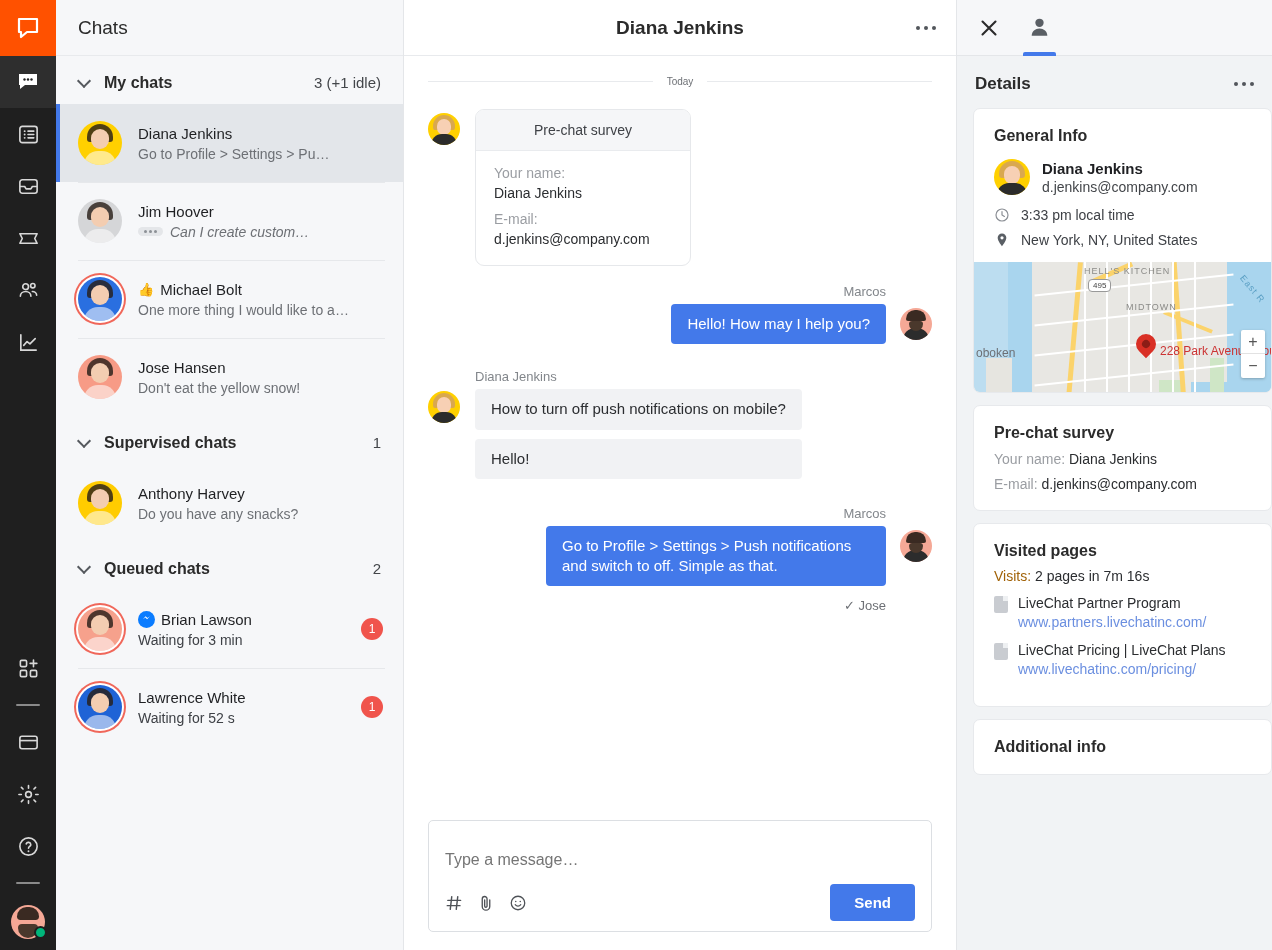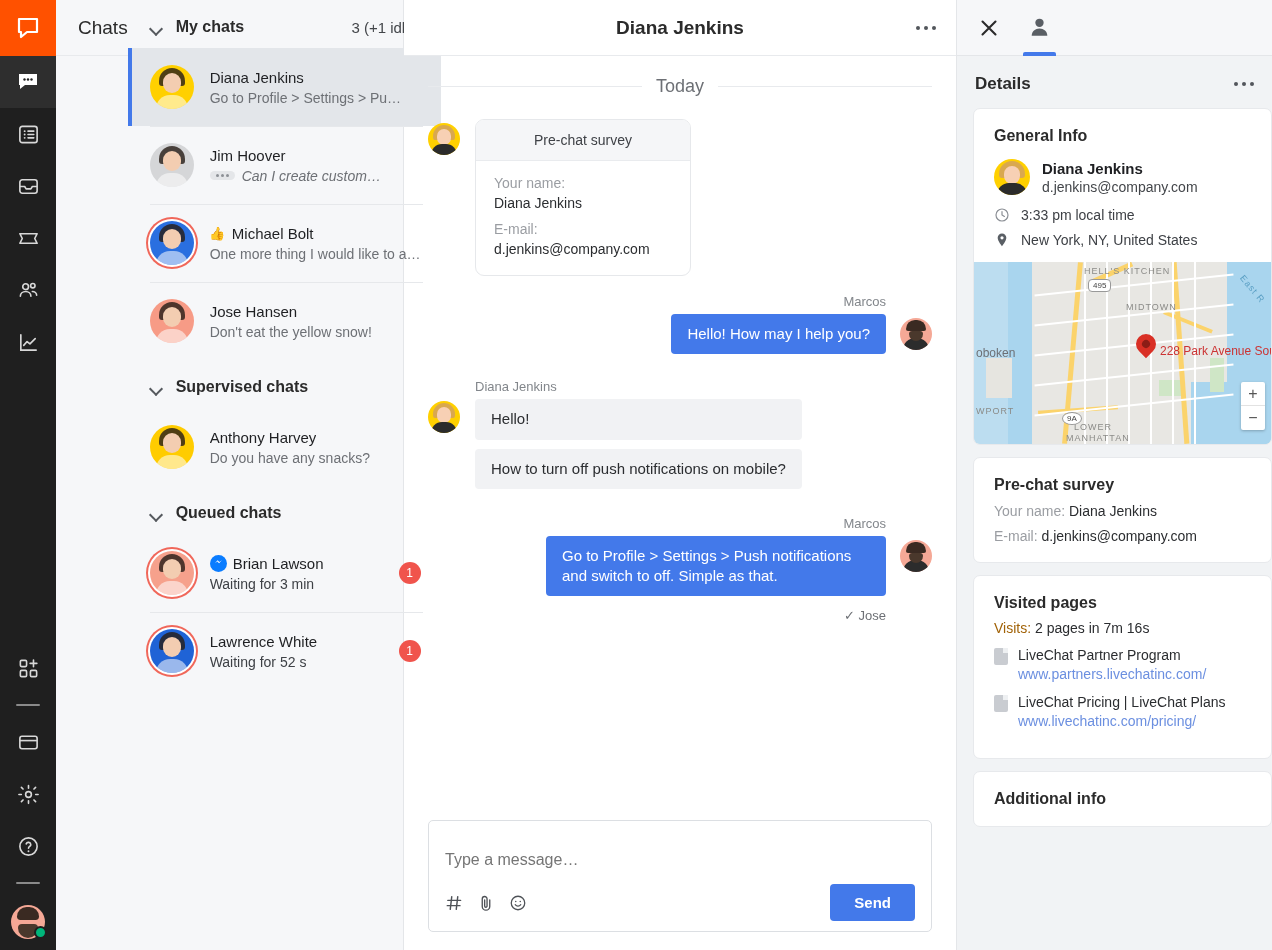--- a/index.html
+++ b/index.html
@@ -39,31 +39,31 @@
     background:#4a382c; border-radius: 4px 4px 10px 10px; }
   .rail-status {
     position: absolute; right: 9px; bottom: 11px;
     width: 13px; height: 13px; border-radius: 50%;
     background: #00b67a; border: 2px solid #1f1f1f;
   }
 
   
   .chatlist {
     width: 348px; flex: 0 0 348px; background: #f6f7f9;
-    display: flex; flex-direction: row;
+    display: flex; flex-direction: column;
     border-right: 1px solid #e4e6e9;
   }
   .chatlist-header {
     height: 56px; display: flex; align-items: center;
     padding: 0 0 0 22px; background: #f6f7f9;
     border-bottom: 1px solid #e8eaed;
   }
   .chatlist-title { font-size: 19px; color: #2b2b2b; font-weight: 400; }
   .section-header {
-    display: flex; align-items: flex-end; padding: 18px 22px 12px 22px;
+    display: flex; align-items: flex-start; padding: 18px 22px 12px 22px;
   }
   .chev {
     width: 14px; height: 14px; margin-right: 12px; flex: 0 0 14px;
     position: relative;
   }
   .chev::before {
     content: ''; position: absolute; left: 1px; top: 2px;
     width: 8px; height: 8px; border-right: 2px solid #55595e;
     border-bottom: 2px solid #55595e; transform: rotate(45deg);
   }
@@ -138,21 +138,21 @@
     display: flex; gap: 4px; cursor: pointer;
   }
   .conv-dots i { width: 4px; height: 4px; border-radius: 50%; background: #52565b; display: block; }
   .conv-body { flex: 1 1 auto; padding: 0 24px; overflow: hidden; position: relative; }
   .daysep {
     display: flex; align-items: center; gap: 14px; margin: 20px 0 22px 0;
   }
   .daysep::before, .daysep::after {
     content: ''; flex: 1; height: 1px; background: #e8eaed;
   }
-  .daysep span { font-size: 18px; color: #6d7075; }
+  .daysep span { font-size: 10px; color: #6d7075; }
 
   .msg-group { display: flex; margin-bottom: 8px; }
   .msg-group.out { justify-content: flex-end; }
   .msg-avatar {
     width: 32px; height: 32px; border-radius: 50%; flex: 0 0 32px;
     position: relative; overflow: hidden;
   }
   .msg-col { display: flex; flex-direction: column; max-width: 430px; }
   .msg-col.right { align-items: flex-end; }
   .msg-author { font-size: 13px; color: #82868b; margin-bottom: 5px; }
@@ -227,21 +227,21 @@
   .card-pad { padding: 18px 20px; }
   .card-title { font-size: 16px; font-weight: bold; color: #2b2b2b; margin-bottom: 14px; }
   .gi-person { display: flex; align-items: center; gap: 12px; margin-bottom: 12px; }
   .gi-avatar { width: 36px; height: 36px; border-radius: 50%; flex: 0 0 36px;
     position: relative; overflow: hidden; }
   .gi-name { font-size: 15px; color: #1f2023; font-weight: bold; }
   .gi-email { font-size: 14px; color: #43464a; margin-top: 2px; }
   .gi-line { display: flex; align-items: center; gap: 11px; margin-top: 9px; }
   .gi-line span { font-size: 14px; color: #3e4146; }
 
-  .map { height: 182px; position: relative; overflow: hidden; background: #e8e7e3; }
+  .map { height: 130px; position: relative; overflow: hidden; background: #e8e7e3; }
   .map-water { position: absolute; background: #a9d5ee; }
   .map-park  { position: absolute; background: #cfe6c6; }
   .map-road  { position: absolute; background: #fff; }
   .map-hwy   { position: absolute; background: #fbd36b; }
   .map-label { position: absolute; font-size: 9px; color: #8b8b88; letter-spacing: 1px; }
   .map-shield {
     position: absolute; background: #fff; border: 1px solid #999; border-radius: 4px;
     font-size: 8px; color: #444; padding: 1px 4px;
   }
   .map-pin {
@@ -562,22 +562,22 @@
       </div>
 
       <div class="msg-group" style="margin-top:16px;">
         <div class="msg-avatar av-yellow" style="margin-right:15px;margin-top:22px;">
           <div class="av-hair" style="left:5px;top:2px;width:22px;height:15px;background:#d9a84f;"></div>
           <div class="av-head" style="left:9px;top:6px;width:14px;height:16px;background:#f7d0b4;"></div>
           <div class="av-body" style="left:3px;bottom:0;width:26px;height:11px;background:#2b2b2b;"></div>
         </div>
         <div class="msg-col">
           <div class="msg-author">Diana Jenkins</div>
+          <div class="bubble in">How to turn off push notifications on mobile?</div>
           <div class="bubble in">Hello!</div>
-          <div class="bubble in">How to turn off push notifications on mobile?</div>
         </div>
       </div>
 
       <div class="msg-group out" style="margin-top:18px;">
         <div class="msg-col right" style="max-width:340px;">
           <div class="msg-author">Marcos</div>
           <div class="bubble out">Go to Profile &gt; Settings &gt; Push notifications and switch to off. Simple as that.</div>
           <div class="read-label">✓ Jose</div>
         </div>
         <div class="msg-avatar" style="margin-left:14px;margin-top:24px;background:#f5a896;">

